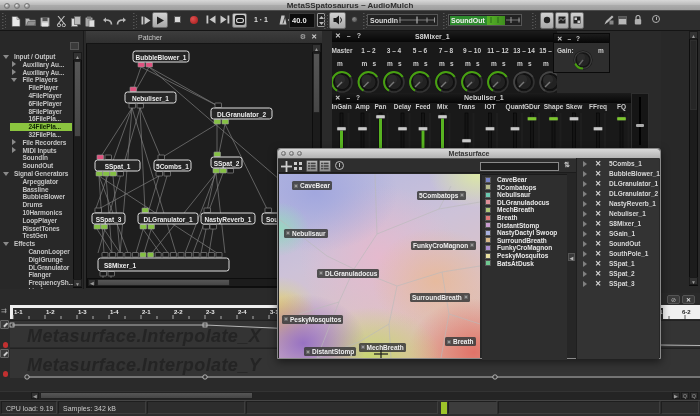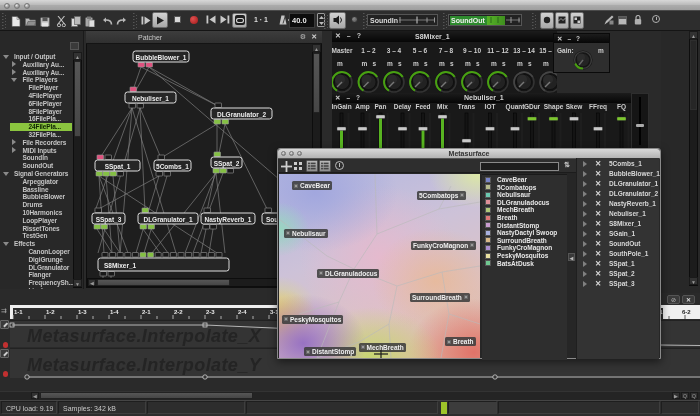--- a/index.html
+++ b/index.html
@@ -46,20 +46,21 @@
 .xrow { position:absolute; left:0; width:83px; height:10px; font-size:6.5px; font-weight:bold; color:#d8d8d8; }
 </style>
 </head>
 <body>
 <div id="stage">
 
   <div id="titlebar" class="abs"></div>
   <div class="abs tl" style="left:4px;"></div>
   <div class="abs tl" style="left:14px;"></div>
   <div class="abs tl" style="left:24px;"></div>
+  <div class="abs" id="titletext">MetaSSpatosaurus ~ AudioMulch</div>
 
   <div id="toolbar" class="abs"></div>
   <div class="grip abs" style="left:2px;"></div>
 <svg class="abs" style="left:11px;top:16px;" width="10" height="11">
       <path d="M1,0.5 L6,0.5 L9,3.5 L9,10.5 L1,10.5 Z" fill="#e8e8e8" stroke="#555" stroke-width="0.7"></path>
       <path d="M6,0.5 L6,3.5 L9,3.5" fill="none" stroke="#888" stroke-width="0.7"></path>
     </svg>
 <svg class="abs" style="left:25px;top:17px;" width="11" height="9">
       <path d="M0.5,8.5 L0.5,1.5 L4,1.5 L5,3 L10.5,3 L10.5,8.5 Z" fill="#b5b5b5" stroke="#666" stroke-width="0.7"></path>
       <path d="M1.5,8.5 L3,4.5 L11,4.5 L9.5,8.5 Z" fill="#8f8f8f" stroke="#555" stroke-width="0.6"></path>

